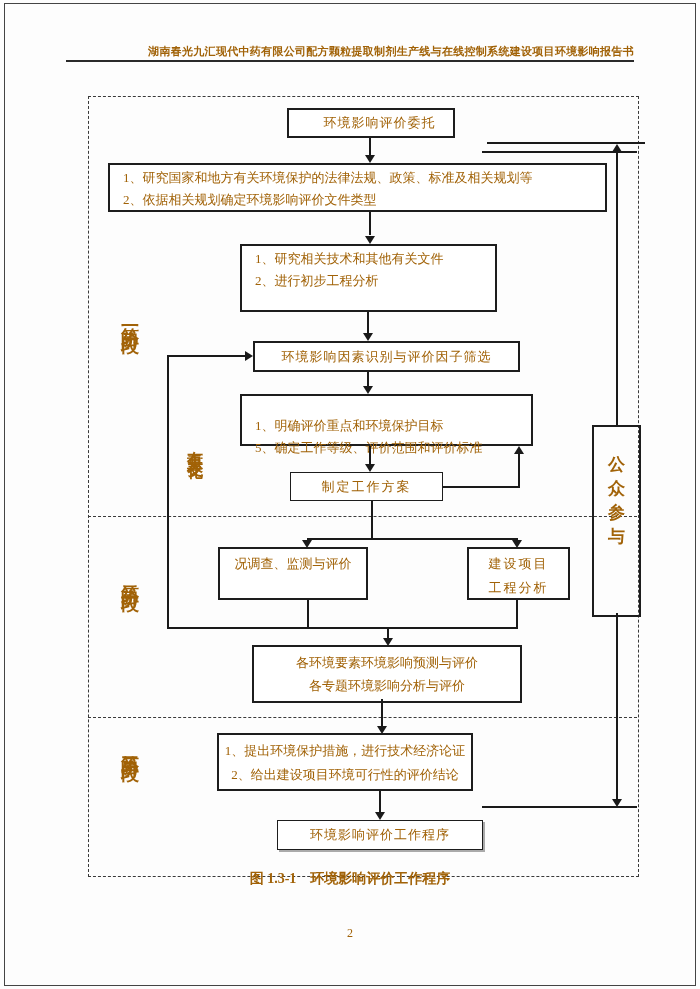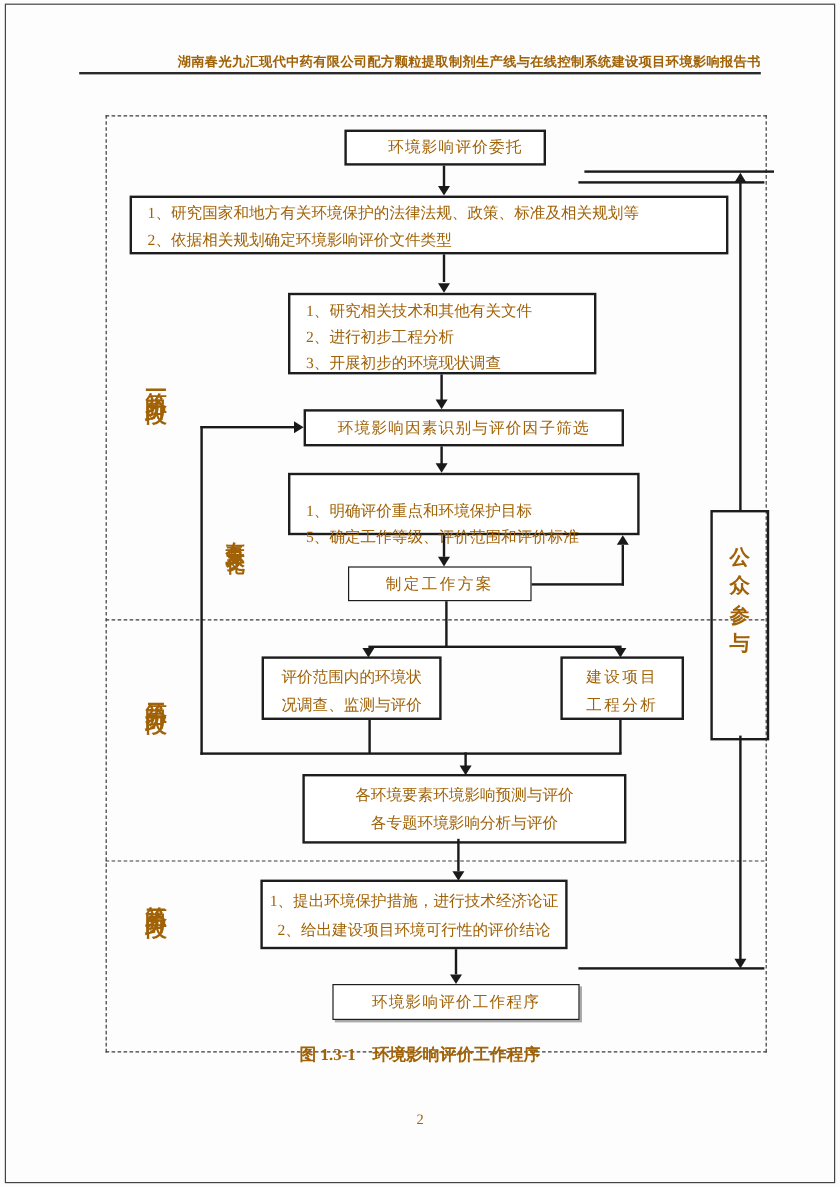--- a/index.html
+++ b/index.html
@@ -50,34 +50,32 @@
   <div class="abs fbox center" style="left:287px;top:108px;width:168px;height:30px;letter-spacing:1px;padding-left:17px;">环境影响评价委托</div>
 
   <div class="abs fbox listbox" style="left:108px;top:163px;width:499px;height:49px;">
     <div class="ln">1、研究国家和地方有关环境保护的法律法规、政策、标准及相关规划等</div>
     <div class="ln">2、依据相关规划确定环境影响评价文件类型</div>
   </div>
 
   <div class="abs fbox listbox" style="left:240px;top:244px;width:257px;height:68px;">
     <div class="ln">1、研究相关技术和其他有关文件</div>
     <div class="ln">2、进行初步工程分析</div>
-    <div class="ln">3、开展初步的环境现状调查</div>
   </div>
 
   <div class="abs fbox center" style="left:253px;top:341px;width:267px;height:31px;letter-spacing:1px;">环境影响因素识别与评价因子筛选</div>
 
   <div class="abs fbox listbox" style="left:240px;top:394px;width:293px;height:52px;padding-top:19px;">
     <div class="ln">1、明确评价重点和环境保护目标</div>
     <div class="ln">5、确定工作等级、评价范围和评价标准</div>
   </div>
 
   <div class="abs fbox center" style="left:290px;top:472px;width:153px;height:29px;letter-spacing:2px;border-width:1px;">制定工作方案</div>
 
   <div class="abs fbox" style="left:218px;top:547px;width:150px;height:53px;padding-top:3px;text-align:center;">
-    <div class="ln" style="line-height:24px;">评价范围内的环境状</div>
     <div class="ln" style="line-height:24px;">况调查、监测与评价</div>
   </div>
 
   <div class="abs fbox" style="left:467px;top:547px;width:103px;height:53px;padding-top:3px;text-align:center;letter-spacing:2px;">
     <div class="ln" style="line-height:24px;">建设项目</div>
     <div class="ln" style="line-height:24px;">工程分析</div>
   </div>
 
   <div class="abs fbox" style="left:252px;top:645px;width:270px;height:58px;padding-top:4px;text-align:center;">
     <div class="ln" style="line-height:23px;">各环境要素环境影响预测与评价</div>

